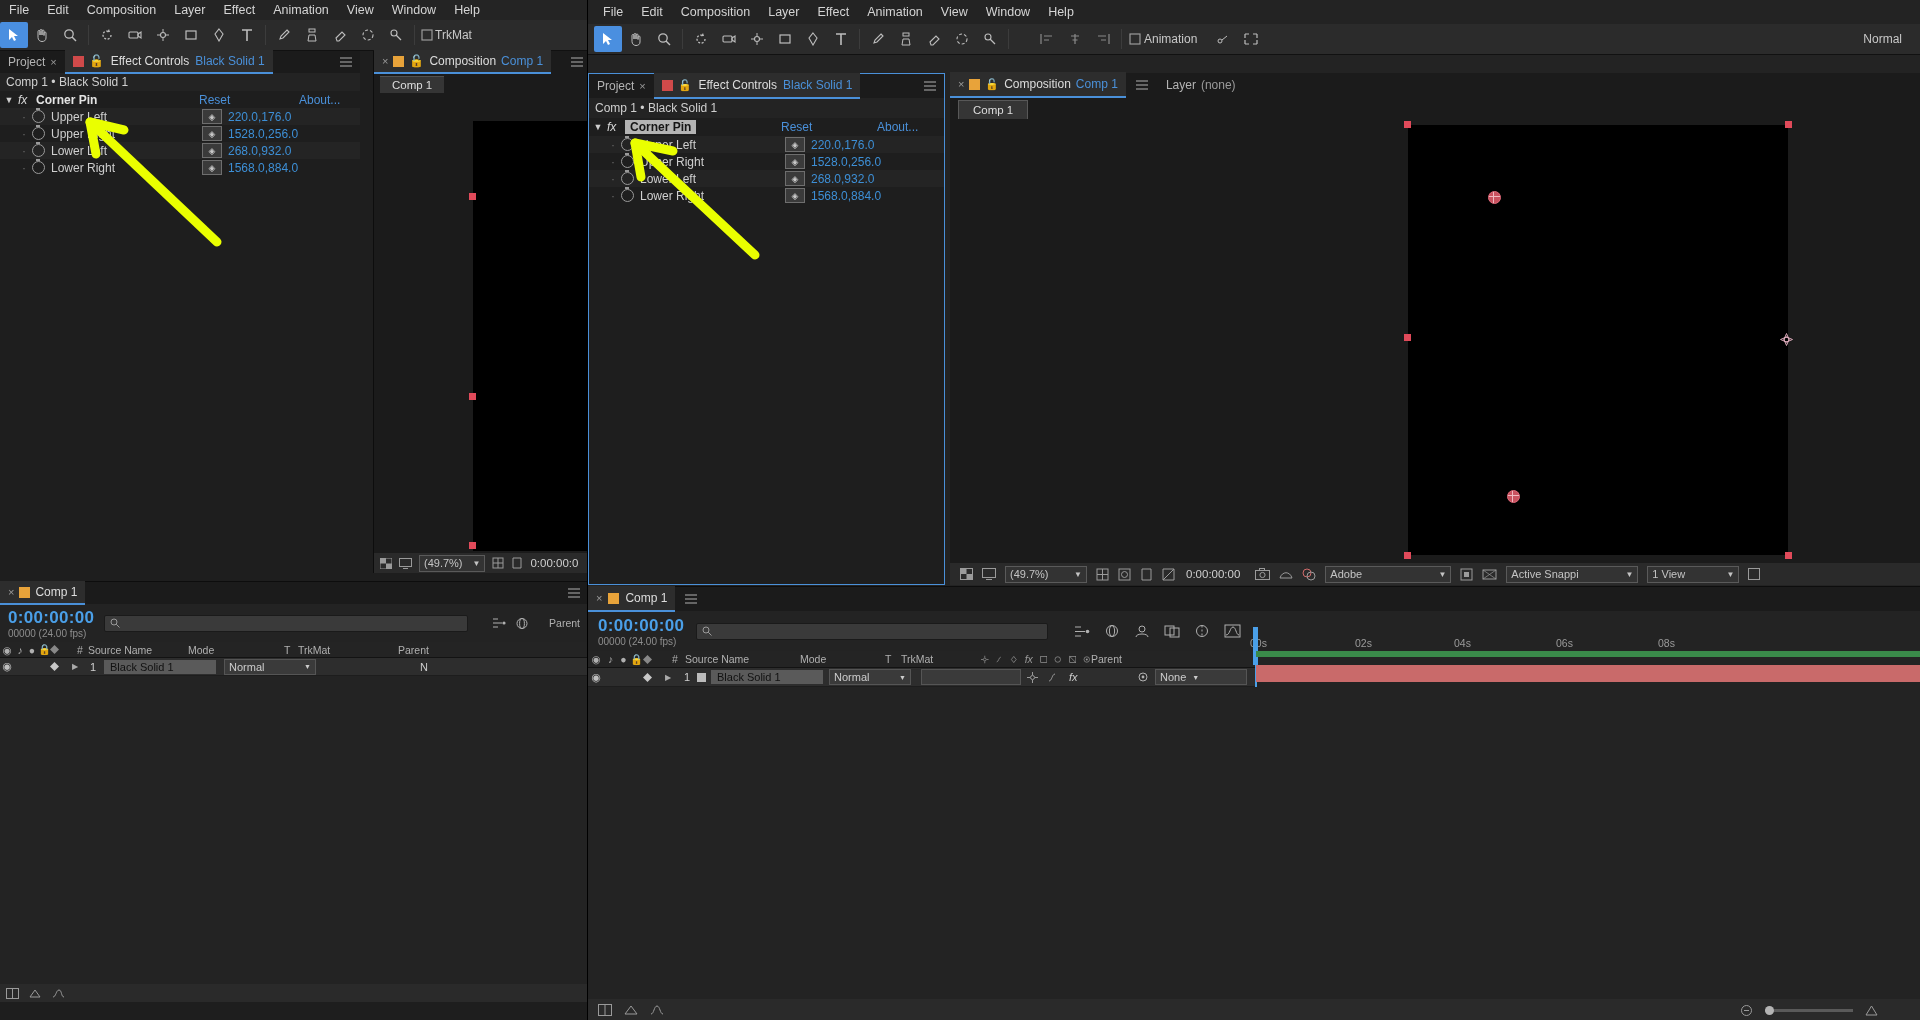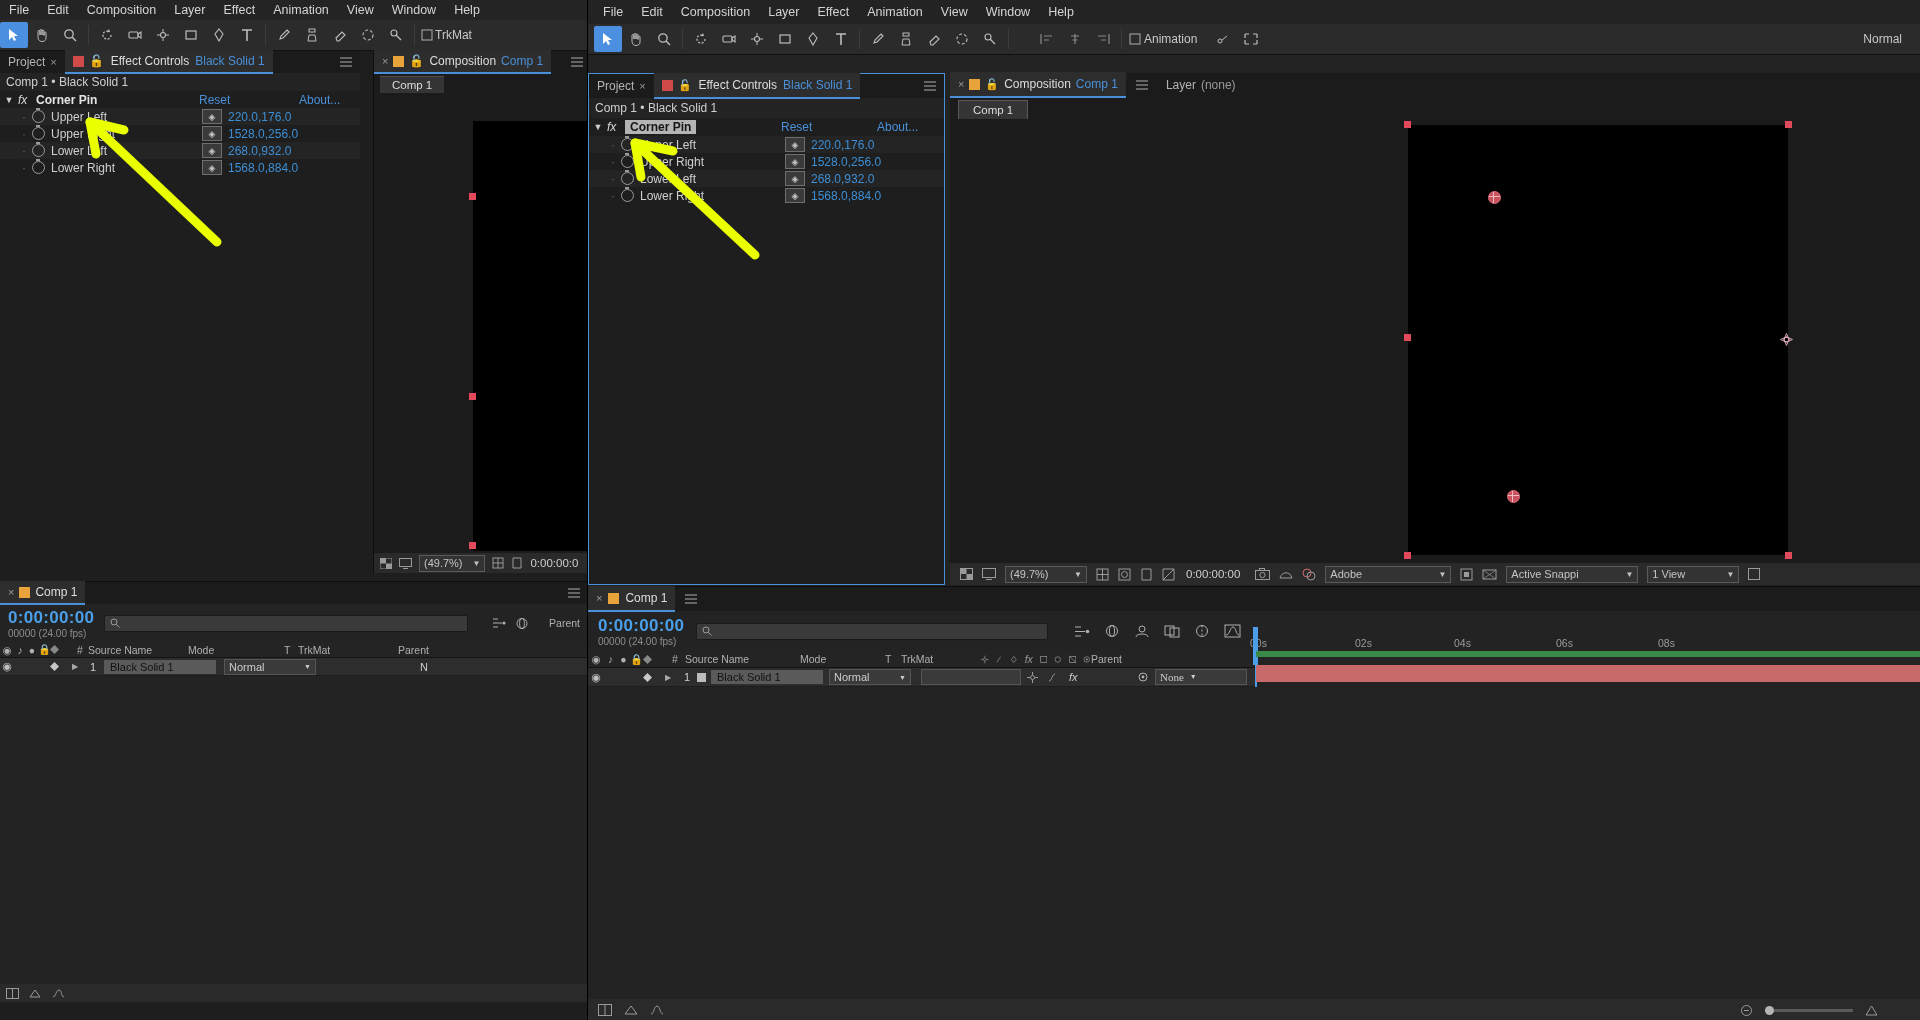--- a/index.html
+++ b/index.html
@@ -871,21 +871,21 @@
             <path d="M1 9c3 0 3-7 6-7" fill="none" stroke="#9a9a9a"></path>
           </svg>
         <span style="font-style:italic;color:#ccc;">fx</span>
       </span>
       <span style="width:18px;text-align:center;">
         <svg width="12" height="12" viewBox="0 0 12 12">
             <circle cx="6" cy="6" r="4" fill="none" stroke="#b0b0b0"></circle>
             <circle cx="6" cy="6" r="1.4" fill="#b0b0b0"></circle>
           </svg>
         </span>
-      <span class="modebox" style="width:82px;justify-content:flex-start;font-family:Liberation Serif, serif;">
+      <span class="modebox" style="width:82px;justify-content:flex-start;">
         <span>None</span>
         <span style="font-size:7px;">▼</span>
         </span>
     </div>
 
     <div class="statusbar abs" style="left:0;bottom:0;width:1332px;height:22px;padding-left:10px;gap:12px;">
       <span>
         <svg width="14" height="12" viewBox="0 0 14 12">
             <rect x="0.5" y="0.5" width="13" height="11" fill="none" stroke="#9a9a9a"></rect>
             <line x1="7" y1="0.5" x2="7" y2="11.5" stroke="#9a9a9a"></line>

